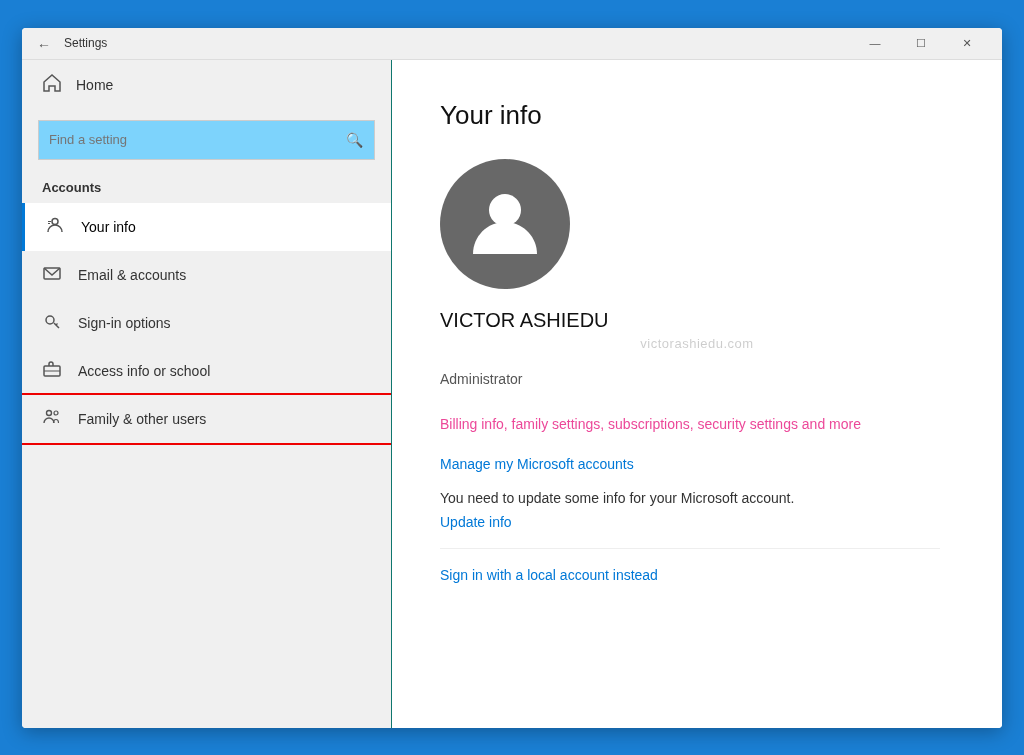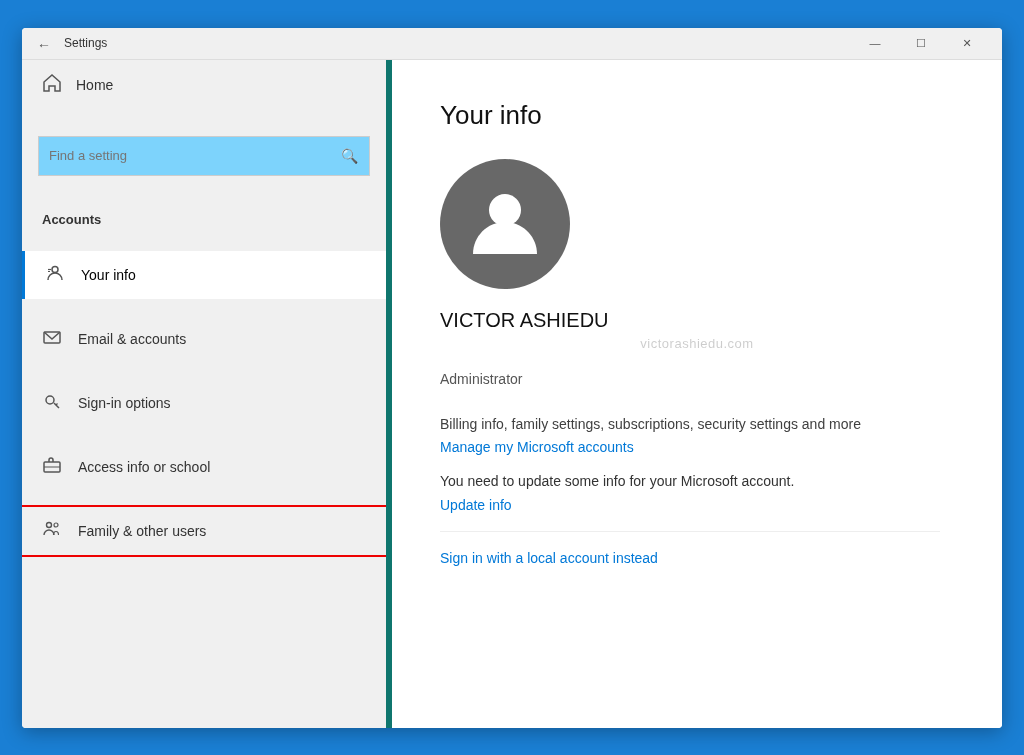--- a/index.html
+++ b/index.html
@@ -70,22 +70,21 @@
       flex: 1;
       overflow: hidden;
     }
     .sidebar {
       width: 370px;
       background: #f0f0f0;
       flex-shrink: 0;
       display: flex;
       flex-direction: column;
       overflow-y: auto;
-      border-right: 6px solid #0f766e;
-      gap: 16px;
+      border-right: 1px solid #0f766e;
     }
     .sidebar-home {
       display: flex;
       align-items: center;
       padding: 14px 20px;
       cursor: pointer;
       font-size: 14px;
       color: #333;
       gap: 14px;
     }
@@ -191,23 +190,23 @@
       background-clip: text;
       text-align: center;
     }
     .user-role {
       font-size: 14px;
       color: #555;
       margin-bottom: 27px;
     }
     .billing-text {
       font-size: 14px;
-      color: #404040;
+      color: #ec4899;
       max-width: 480px;
-      margin-bottom: 4px;
+      margin-bottom: 21px;
       line-height: 1.5;
     }
     .link {
       font-size: 14px;
       color: #0078d7;
       cursor: pointer;
       text-decoration: none;
       display: block;
       margin-bottom: 18px;
     }

